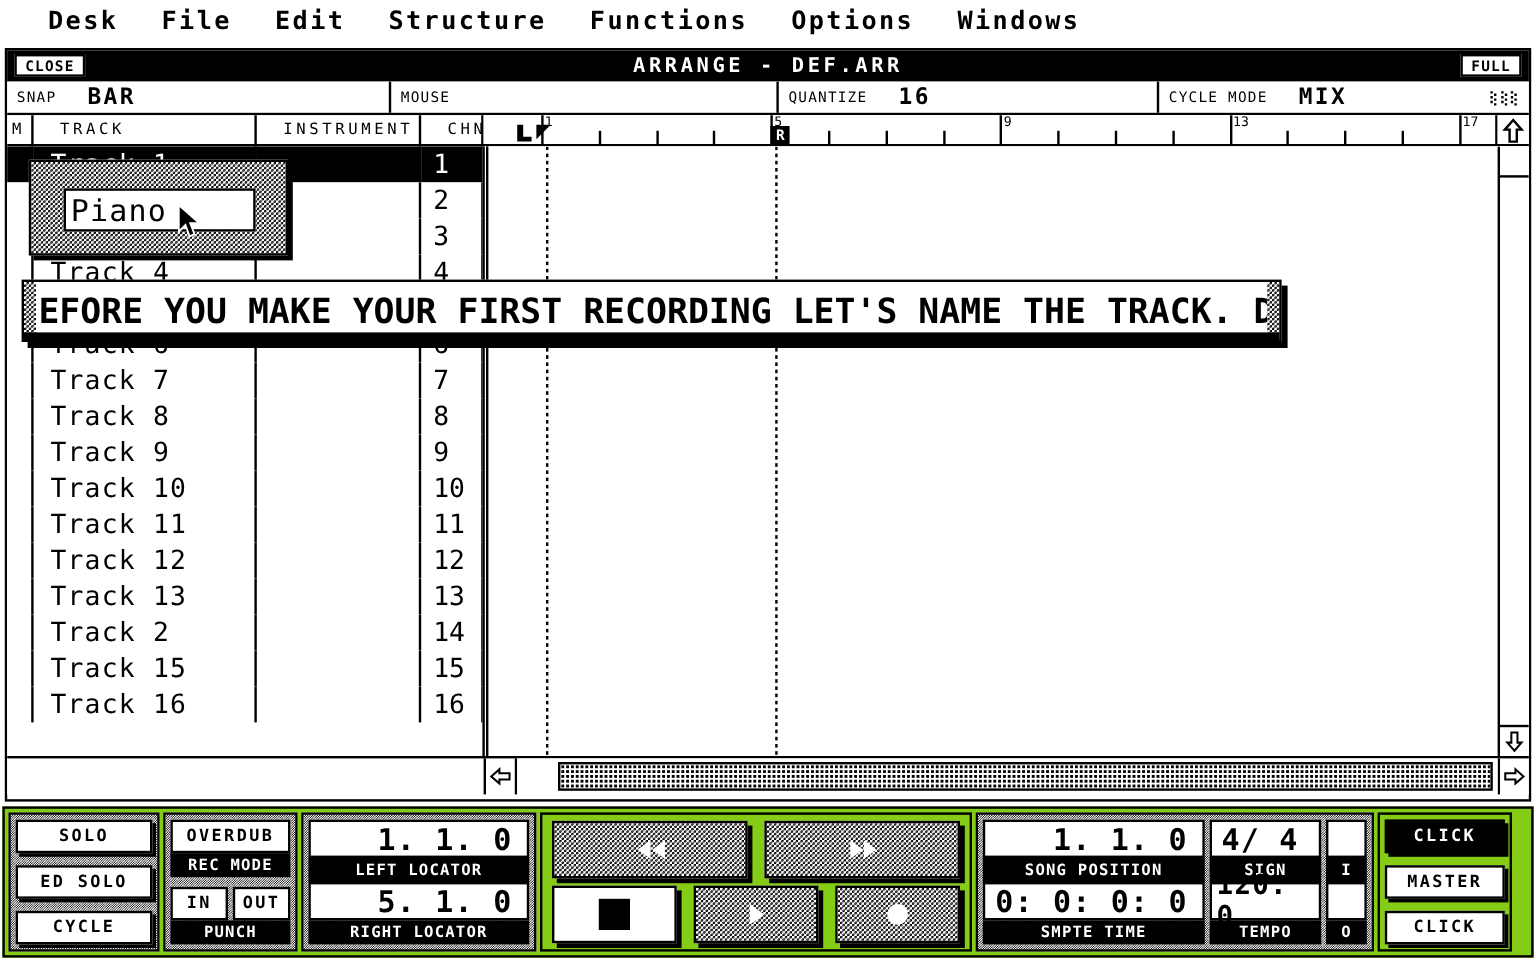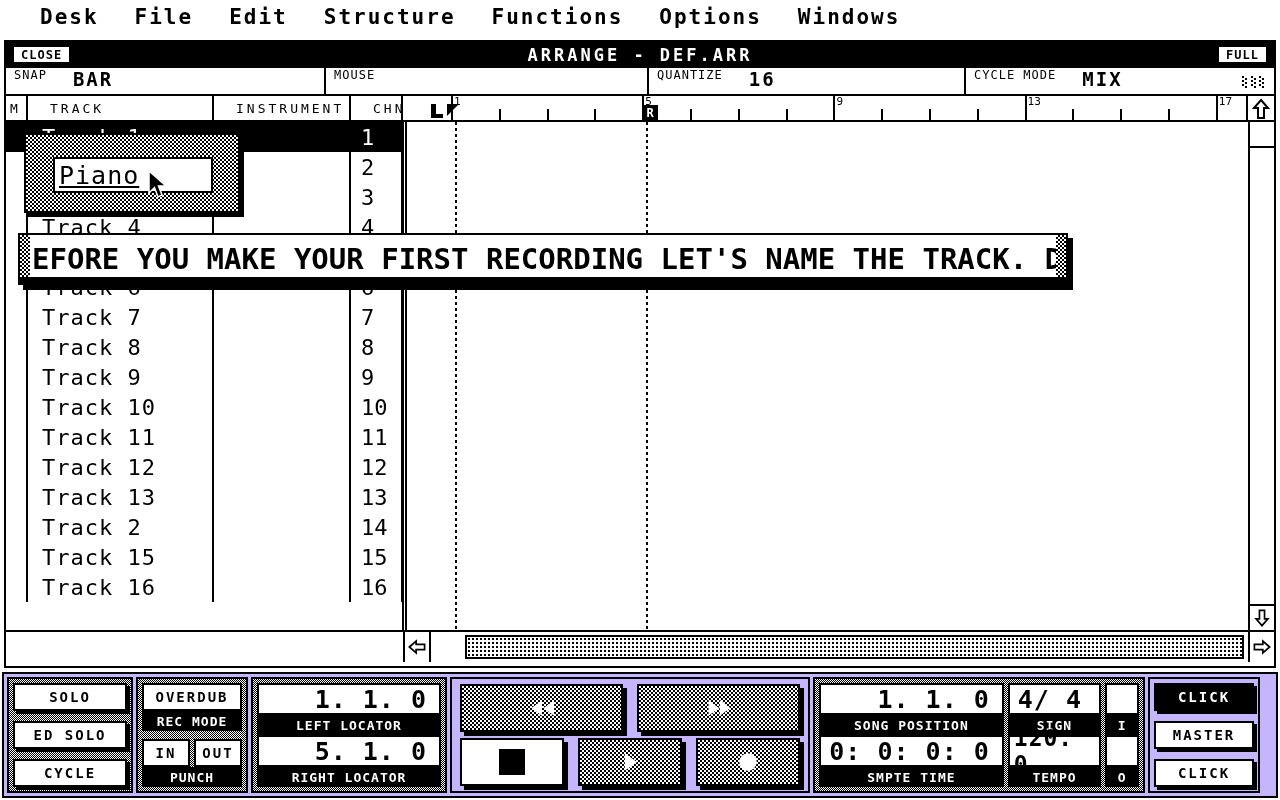--- a/index.html
+++ b/index.html
@@ -70,21 +70,21 @@
   #btn-close { left: 6px; }
   #btn-full  { right: 6px; }
 
   
   #infobar {
     position: relative; height: 28px; border-bottom: 2px solid #000;
     display: flex; background: #fff;
   }
   .info-cell {
     position: relative; height: 100%;
-    border-right: 2px solid #000; display: flex; 
+    border-right: 2px solid #000; display: flex; align-items: center;
   }
   .info-label {
     font-size: 12px; letter-spacing: 1px; color: #000; padding-left: 8px;
   }
   .info-value {
     font-size: 19px; font-weight: bold; letter-spacing: 2px; color: #000000;
     margin-left: 26px;
   }
   #midi-ind { position: absolute; right: 8px; top: 6px; width: 26px; height: 16px; }
 
@@ -193,21 +193,21 @@
   }
   #hs-thumb {
     position: absolute; top: 3px; height: 24px;
     border: 2px solid #000;
   }
 
   
   #transport {
     position: absolute; left: 2px; top: 672px;
     width: 1276px; height: 126px;
-    border: 2px solid #000; background: #c4b5fd;
+    border: 2px solid #000; background: #84cc16;
     display: flex; padding: 3px;
   }
   .tp-group {
     position: relative; height: 100%; margin-right: 3px;
     border: 2px solid #000; padding: 4px;
     display: flex; flex-direction: column; justify-content: space-between;
   }
   .tp-btn {
     background: #fff; border: 2px solid #000; color: #000;
     font-size: 14px; letter-spacing: 2px; font-weight: bold;
@@ -457,21 +457,21 @@
         <div class="hs-arrow right">
           <svg viewBox="0 0 26 26" style="width:22px;height:22px">
             <path d="M22 13 L14 6 L14 10 L4 10 L4 16 L14 16 L14 20 Z" fill="#fff" stroke="#000" stroke-width="2"></path>
           </svg>
         </div>
       </div>
     </div>
   </div>
 
   <div id="name-dialog" class="dither" style="position:absolute;left:24px;top:133px;width:216px;height:80px;border:2px solid #000;box-shadow:4px 4px 0 #000;">
-    <div style="position:absolute;left:27px;top:22px;width:160px;height:36px;background:#fff;border:2px solid #000;display:flex;align-items:center;overflow:hidden;text-decoration:underline;">
+    <div style="position:absolute;left:27px;top:22px;width:160px;height:36px;background:#fff;border:2px solid #000;display:flex;align-items:center;overflow:hidden;">
       <span style="font-size:25px;letter-spacing:1px;color:#000;padding-left:4px;white-space:pre;">Piano</span>
       <span style="font-size:25px;letter-spacing:1px;color:#000;white-space:pre;align-self:flex-end;line-height:0.75;">_______</span>
     </div>
   </div>
 
   <svg id="cursor" style="position:absolute;left:148px;top:170px;width:22px;height:32px;" viewBox="0 0 22 32">
     <path d="M1 1 L1 23 L6.5 17.5 L10 27 L14 25 L10.5 16 L18 16 Z" fill="#000" stroke="#fff" stroke-width="1.5"></path>
   </svg>
 
   <div id="banner" style="position:absolute;left:18px;top:233px;width:1050px;height:52px;background:#fff;border:2px solid #000;box-shadow:5px 5px 0 #000;display:flex;align-items:center;overflow:hidden;">

